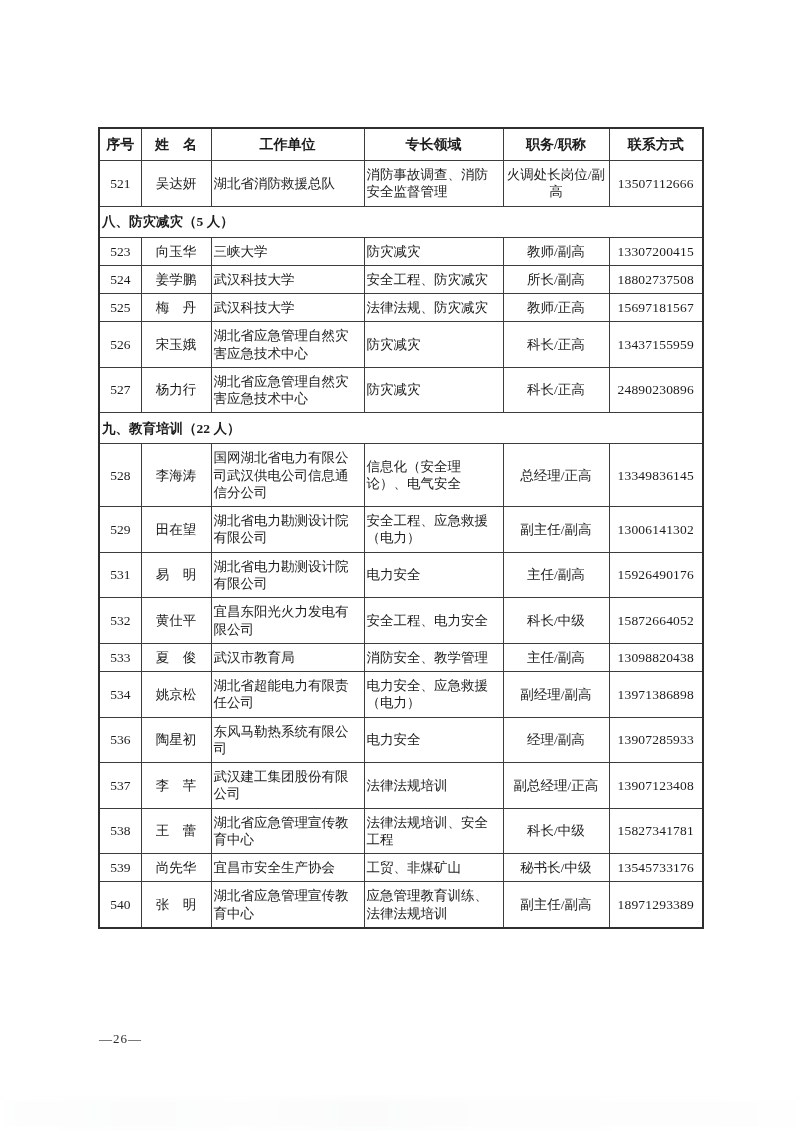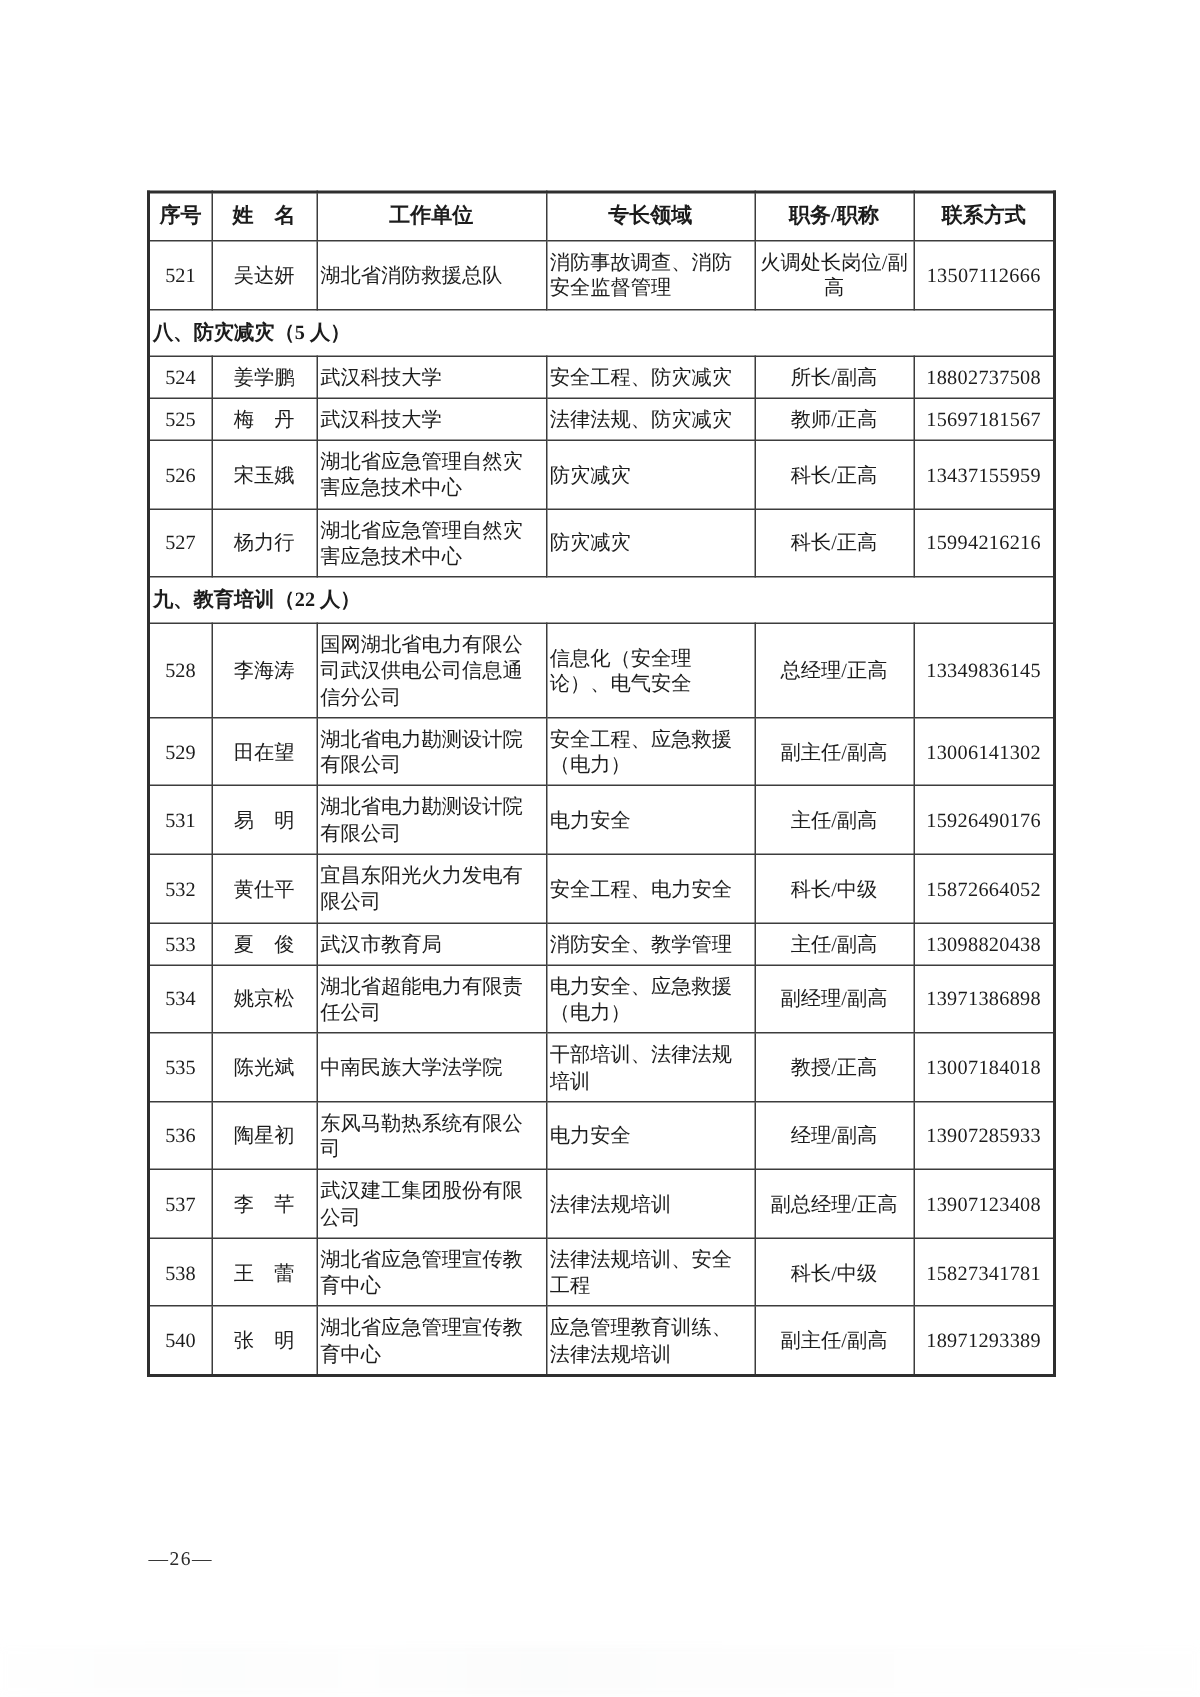--- a/index.html
+++ b/index.html
@@ -121,20 +121,28 @@
           <td class="cell-name">吴达妍</td>
           <td class="cell-unit">湖北省消防救援总队</td>
           <td class="cell-field">消防事故调查、消防安全监督管理</td>
           <td class="cell-title">火调处长岗位/副高</td>
           <td class="cell-phone">13507112666</td>
         </tr>
         <tr>
           <td colspan="6" class="section-cell">八、防灾减灾（5 人）</td>
         </tr>
         <tr>
+          <td class="cell-no">523</td>
+          <td class="cell-name">向玉华</td>
+          <td class="cell-unit">三峡大学</td>
+          <td class="cell-field">防灾减灾</td>
+          <td class="cell-title">教师/副高</td>
+          <td class="cell-phone">13307200415</td>
+        </tr>
+        <tr>
           <td class="cell-no">524</td>
           <td class="cell-name">姜学鹏</td>
           <td class="cell-unit">武汉科技大学</td>
           <td class="cell-field">安全工程、防灾减灾</td>
           <td class="cell-title">所长/副高</td>
           <td class="cell-phone">18802737508</td>
         </tr>
         <tr>
           <td class="cell-no">525</td>
           <td class="cell-name">梅　丹</td>
@@ -150,21 +158,21 @@
           <td class="cell-field">防灾减灾</td>
           <td class="cell-title">科长/正高</td>
           <td class="cell-phone">13437155959</td>
         </tr>
         <tr>
           <td class="cell-no">527</td>
           <td class="cell-name">杨力行</td>
           <td class="cell-unit">湖北省应急管理自然灾害应急技术中心</td>
           <td class="cell-field">防灾减灾</td>
           <td class="cell-title">科长/正高</td>
-          <td class="cell-phone">15994216216</td>
+          <td class="cell-phone">24890230896</td>
         </tr>
         <tr>
           <td colspan="6" class="section-cell">九、教育培训（22 人）</td>
         </tr>
         <tr>
           <td class="cell-no">528</td>
           <td class="cell-name">李海涛</td>
           <td class="cell-unit">国网湖北省电力有限公司武汉供电公司信息通信分公司</td>
           <td class="cell-field">信息化（安全理论）、电气安全</td>
           <td class="cell-title">总经理/正高</td>
@@ -204,28 +212,20 @@
         </tr>
         <tr>
           <td class="cell-no">534</td>
           <td class="cell-name">姚京松</td>
           <td class="cell-unit">湖北省超能电力有限责任公司</td>
           <td class="cell-field">电力安全、应急救援（电力）</td>
           <td class="cell-title">副经理/副高</td>
           <td class="cell-phone">13971386898</td>
         </tr>
         <tr>
-          <td class="cell-no">535</td>
-          <td class="cell-name">陈光斌</td>
-          <td class="cell-unit">中南民族大学法学院</td>
-          <td class="cell-field">干部培训、法律法规培训</td>
-          <td class="cell-title">教授/正高</td>
-          <td class="cell-phone">13007184018</td>
-        </tr>
-        <tr>
           <td class="cell-no">536</td>
           <td class="cell-name">陶星初</td>
           <td class="cell-unit">东风马勒热系统有限公司</td>
           <td class="cell-field">电力安全</td>
           <td class="cell-title">经理/副高</td>
           <td class="cell-phone">13907285933</td>
         </tr>
         <tr>
           <td class="cell-no">537</td>
           <td class="cell-name">李　芊</td>
@@ -236,20 +236,28 @@
         </tr>
         <tr>
           <td class="cell-no">538</td>
           <td class="cell-name">王　蕾</td>
           <td class="cell-unit">湖北省应急管理宣传教育中心</td>
           <td class="cell-field">法律法规培训、安全工程</td>
           <td class="cell-title">科长/中级</td>
           <td class="cell-phone">15827341781</td>
         </tr>
         <tr>
+          <td class="cell-no">539</td>
+          <td class="cell-name">尚先华</td>
+          <td class="cell-unit">宜昌市安全生产协会</td>
+          <td class="cell-field">工贸、非煤矿山</td>
+          <td class="cell-title">秘书长/中级</td>
+          <td class="cell-phone">13545733176</td>
+        </tr>
+        <tr>
           <td class="cell-no">540</td>
           <td class="cell-name">张　明</td>
           <td class="cell-unit">湖北省应急管理宣传教育中心</td>
           <td class="cell-field">应急管理教育训练、法律法规培训</td>
           <td class="cell-title">副主任/副高</td>
           <td class="cell-phone">18971293389</td>
         </tr>
       </tbody>
   </table>
 

